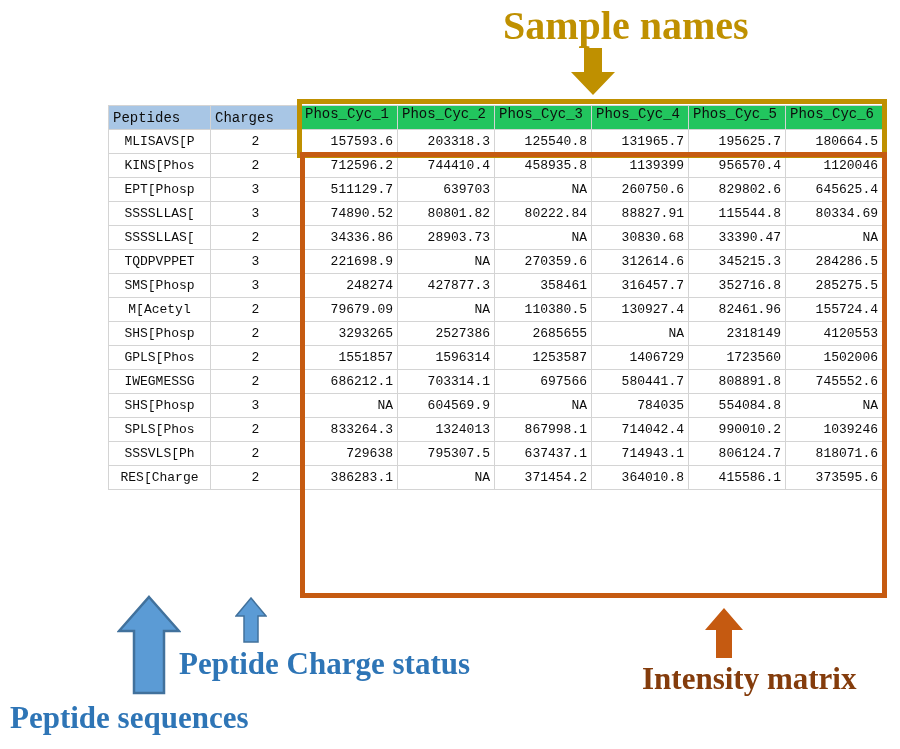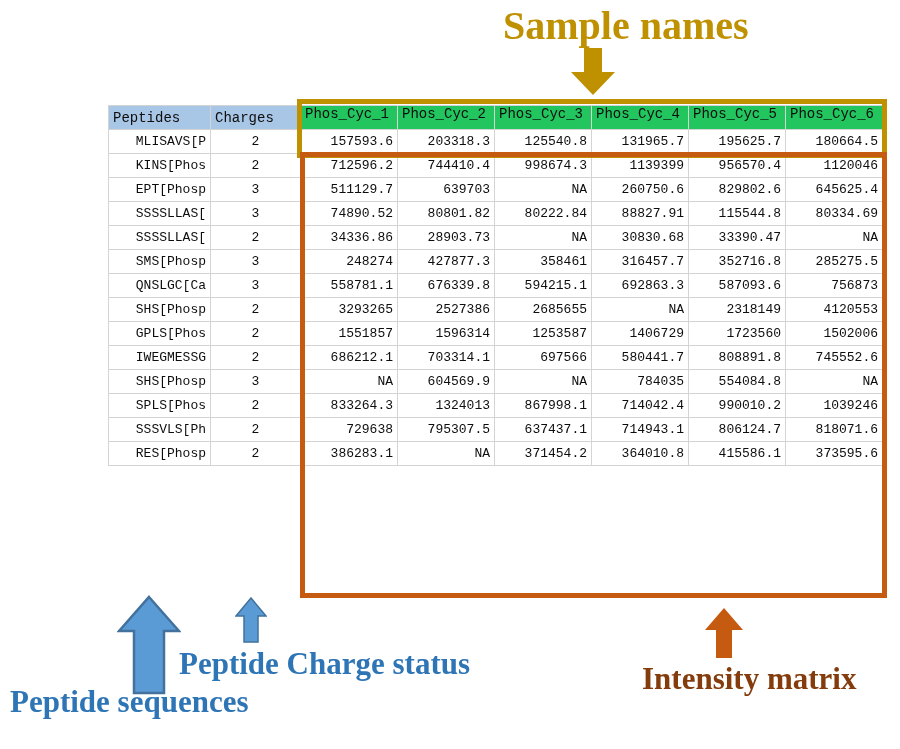--- a/index.html
+++ b/index.html
@@ -30,21 +30,21 @@
     color: #BF9000;
   }
   #peptide-charge-label {
     left: 179px;
     top: 648px;
     font-size: 31px;
     color: #2E75B6;
   }
   #peptide-seq-label {
     left: 10px;
-    top: 686px;
+    top: 702px;
     font-size: 31px;
     color: #2E75B6;
   }
   #intensity-label {
     left: 642px;
     top: 663px;
     font-size: 31px;
     color: #843C0C;
   }
 
@@ -116,21 +116,21 @@
     height: 49px;
     vertical-align: top;
     padding-top: 3px;
     font-size: 14px;
     white-space: normal;
     line-height: 1.28;
     word-break: break-all;
     border-color: #f0f0b0;
   }
   td.cell-pep {
-    text-align: right;
+    text-align: center;
   }
   td.cell-chg {
     text-align: center;
   }
   td.cell-num {
     text-align: right;
   }
   td.cell-na {
     text-align: right;
   }
@@ -192,21 +192,21 @@
         <td class="cell-num">125540.8</td>
         <td class="cell-num">131965.7</td>
         <td class="cell-num">195625.7</td>
         <td class="cell-num">180664.5</td>
       </tr>
       <tr>
         <td class="cell-pep">KINS[Phos</td>
         <td class="cell-chg">2</td>
         <td class="cell-num">712596.2</td>
         <td class="cell-num">744410.4</td>
-        <td class="cell-num">998674.3</td>
+        <td class="cell-num">458935.8</td>
         <td class="cell-num">1139399</td>
         <td class="cell-num">956570.4</td>
         <td class="cell-num">1120046</td>
       </tr>
       <tr>
         <td class="cell-pep">EPT[Phosp</td>
         <td class="cell-chg">3</td>
         <td class="cell-num">511129.7</td>
         <td class="cell-num">639703</td>
         <td class="cell-na">NA</td>
@@ -228,38 +228,48 @@
         <td class="cell-pep">SSSSLLAS[</td>
         <td class="cell-chg">2</td>
         <td class="cell-num">34336.86</td>
         <td class="cell-num">28903.73</td>
         <td class="cell-na">NA</td>
         <td class="cell-num">30830.68</td>
         <td class="cell-num">33390.47</td>
         <td class="cell-na">NA</td>
       </tr>
       <tr>
+        <td class="cell-pep">TQDPVPPET</td>
+        <td class="cell-chg">3</td>
+        <td class="cell-num">221698.9</td>
+        <td class="cell-na">NA</td>
+        <td class="cell-num">270359.6</td>
+        <td class="cell-num">312614.6</td>
+        <td class="cell-num">345215.3</td>
+        <td class="cell-num">284286.5</td>
+      </tr>
+      <tr>
         <td class="cell-pep">SMS[Phosp</td>
         <td class="cell-chg">3</td>
         <td class="cell-num">248274</td>
         <td class="cell-num">427877.3</td>
         <td class="cell-num">358461</td>
         <td class="cell-num">316457.7</td>
         <td class="cell-num">352716.8</td>
         <td class="cell-num">285275.5</td>
       </tr>
       <tr>
-        <td class="cell-pep">QNSLGC[Ca</td>
-        <td class="cell-chg">3</td>
-        <td class="cell-num">558781.1</td>
-        <td class="cell-num">676339.8</td>
-        <td class="cell-num">594215.1</td>
-        <td class="cell-num">692863.3</td>
-        <td class="cell-num">587093.6</td>
-        <td class="cell-num">756873</td>
+        <td class="cell-pep">M[Acetyl</td>
+        <td class="cell-chg">2</td>
+        <td class="cell-num">79679.09</td>
+        <td class="cell-na">NA</td>
+        <td class="cell-num">110380.5</td>
+        <td class="cell-num">130927.4</td>
+        <td class="cell-num">82461.96</td>
+        <td class="cell-num">155724.4</td>
       </tr>
       <tr>
         <td class="cell-pep">SHS[Phosp</td>
         <td class="cell-chg">2</td>
         <td class="cell-num">3293265</td>
         <td class="cell-num">2527386</td>
         <td class="cell-num">2685655</td>
         <td class="cell-na">NA</td>
         <td class="cell-num">2318149</td>
         <td class="cell-num">4120553</td>
@@ -308,21 +318,21 @@
         <td class="cell-pep">SSSVLS[Ph</td>
         <td class="cell-chg">2</td>
         <td class="cell-num">729638</td>
         <td class="cell-num">795307.5</td>
         <td class="cell-num">637437.1</td>
         <td class="cell-num">714943.1</td>
         <td class="cell-num">806124.7</td>
         <td class="cell-num">818071.6</td>
       </tr>
       <tr>
-        <td class="cell-pep">RES[Phosp</td>
+        <td class="cell-pep">RES[Charge</td>
         <td class="cell-chg">2</td>
         <td class="cell-num">386283.1</td>
         <td class="cell-na">NA</td>
         <td class="cell-num">371454.2</td>
         <td class="cell-num">364010.8</td>
         <td class="cell-num">415586.1</td>
         <td class="cell-num">373595.6</td>
       </tr>
     </tbody>
 </table>

